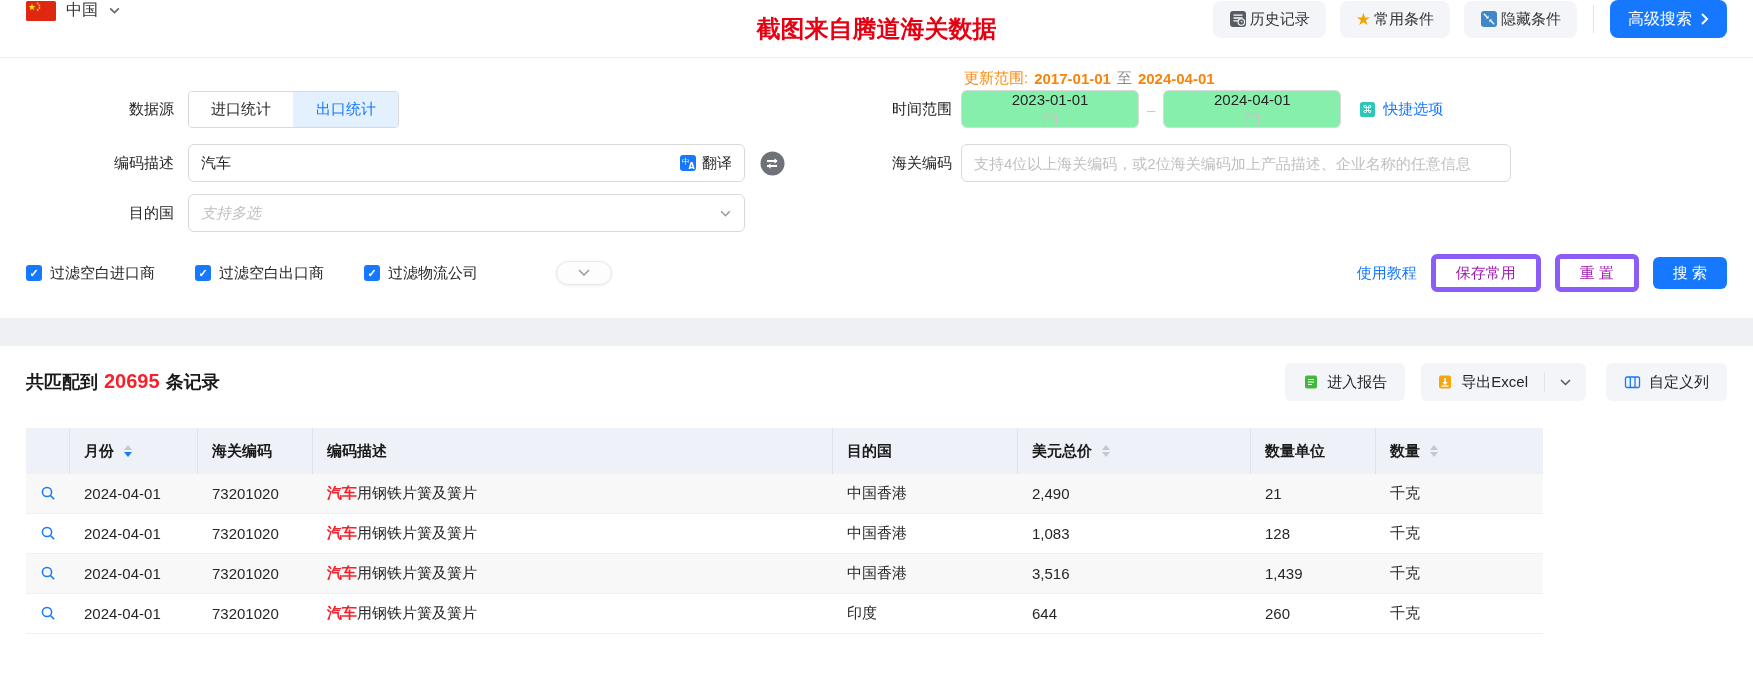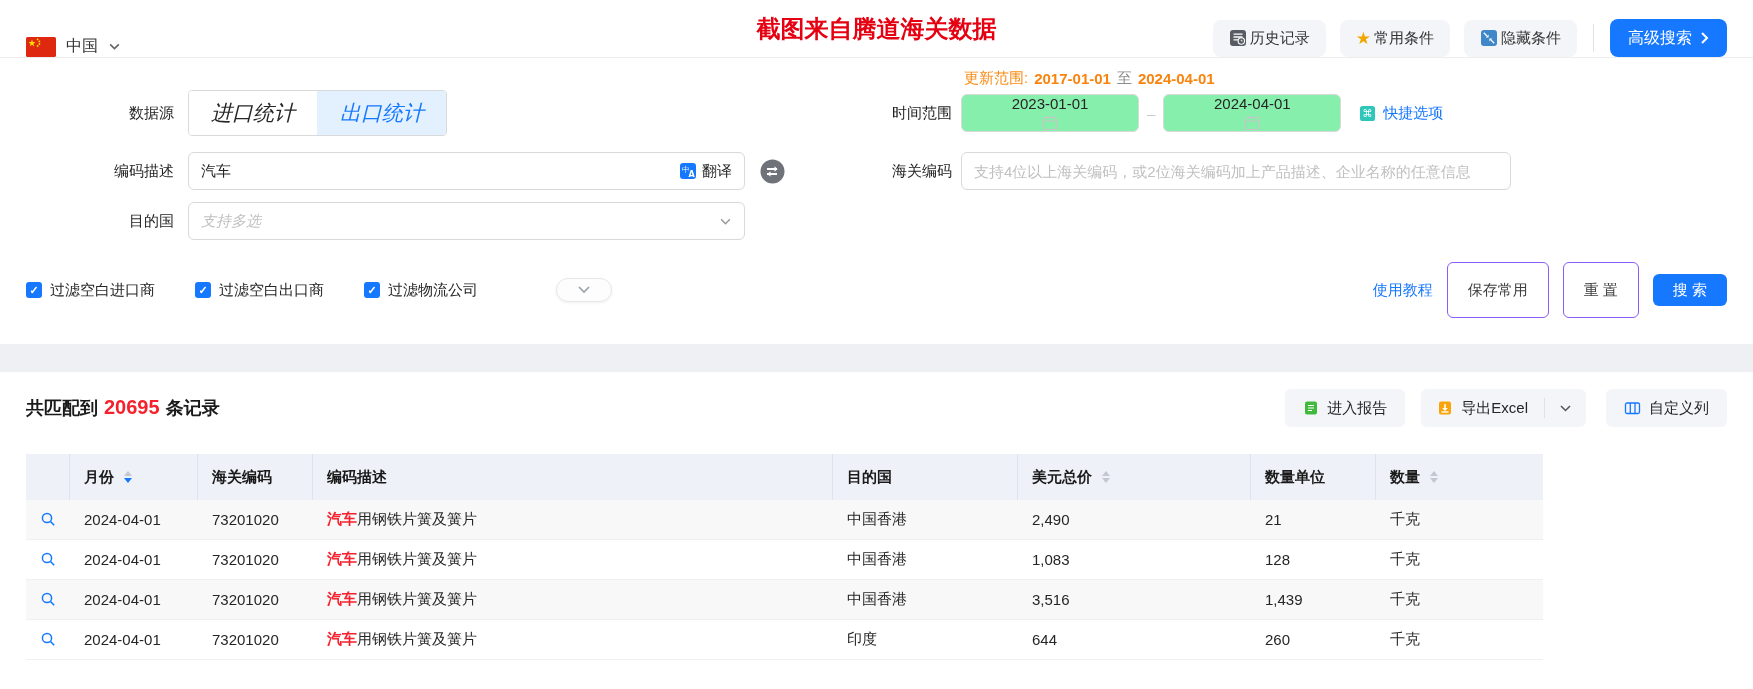--- a/index.html
+++ b/index.html
@@ -1,20 +1,20 @@
 <!DOCTYPE html>
 <html><head>
 <meta charset="utf-8">
 <style>
   * { box-sizing: border-box; margin: 0; padding: 0; }
   html,body { width: 1753px; height: 689px; overflow: hidden; }
   body { font-family: "Liberation Sans", sans-serif; background: #fff; color: #262626; }
 
   
-  .topbar { height: 58px; display: flex; align-items: flex-end; padding: 0 26px; position: relative; border-bottom: 1px solid #ededed; background: #fff; }
+  .topbar { height: 58px; display: flex; align-items: flex-start; padding: 0 26px; position: relative; border-bottom: 1px solid #ededed; background: #fff; }
   .brand { display: flex; align-items: center; gap: 10px; cursor: pointer; }
   .brand .country { font-size: 16px; color: #333; }
   .banner { position: absolute; left: 50%; top: 50%; transform: translate(-50%,-50%);
             font-family: "Liberation Serif", serif; font-weight: bold; font-size: 24px; color: #e50012; white-space: nowrap; }
   .topbar-right { margin-left: auto; display: flex; align-items: center; gap: 14px; }
   .tb-btn { display: flex; align-items: center; gap: 3px; height: 37px; padding: 0 16px; background: #f4f5f8;
             border: none; border-radius: 8px; font-size: 15px; color: #333; cursor: pointer; font-family: inherit; }
   .star { color: #f0a800; font-size: 17px; line-height: 1; }
   .vdiv { width: 1px; height: 28px; background: #e2e2e2; margin: 0 2px; }
   .adv-btn { display: flex; align-items: center; gap: 8px; height: 38px; padding: 0 18px; background: #1677ff; color: #fff;
@@ -23,21 +23,21 @@
   
   .filters { padding: 8px 26px 26px; background: #fff; }
   .update-row { padding-left: 938px; height: 24px; display: flex; align-items: center; gap: 6px; font-size: 15px; }
   .upd-label { color: #fa8c16; }
   .upd-date { color: #f8830d; font-weight: bold; }
   .upd-to { color: #8c8c8c; }
   .frow { display: flex; align-items: center; }
   .flabel { width: 148px; text-align: right; margin-right: 14px; font-size: 15px; color: #1f1f1f; flex: none; }
   .rlabel { width: 72px; text-align: right; margin-right: 9px; margin-left: 135px; font-size: 15px; color: #1f1f1f; flex: none; }
   .seg { display: flex; border: 1px solid #d9d9d9; border-radius: 4px; overflow: hidden; }
-  .seg .tab { padding: 8px 22px; font-size: 21px; background: #fff; color: #262626; cursor: pointer; font-style: italic; }
+  .seg .tab { padding: 8px 22px; font-size: 15px; background: #fff; color: #262626; cursor: pointer; }
   .seg .tab + .tab { border-left: 1px solid #d9d9d9; }
   .seg .tab.active { background: #e2f1fd; color: #1677ff; border-left-color: #e2f1fd; }
   .left-spacer { width: 557px; }
   .date-input { width: 178px; height: 38px; border: 1px solid #d9d9d9; border-radius: 6px; display: flex; align-items: center;
                 padding: 0 10px; font-size: 15px; color: #262626; cursor: pointer; background: #86efac; flex-direction: column; }
   .date-input .dtxt { flex: 1; }
   .dash { margin: 0 8px; color: #c9c9c9; font-size: 15px; }
   .quick { display: flex; align-items: center; gap: 7px; margin-left: 18px; color: #1677ff; font-size: 15px; cursor: pointer; white-space: nowrap; }
   .input-wrap { width: 557px; height: 38px; border: 1px solid #d9d9d9; border-radius: 6px; display: flex; align-items: center; padding: 0 12px; background: #fff; }
   .input-wrap input { flex: 1; border: none; outline: none; font-size: 15px; font-family: inherit; color: #262626; min-width: 0; }
@@ -47,21 +47,21 @@
   .hs-input { width: 550px; height: 38px; border: 1px solid #d9d9d9; border-radius: 6px; padding: 0 12px; font-size: 15px; font-family: inherit; outline: none; color: #262626; }
   .select { width: 557px; height: 38px; border: 1px solid #d9d9d9; border-radius: 6px; display: flex; align-items: center; padding: 0 12px; cursor: pointer; background: #fff; font-style: italic; }
   .select .ph { flex: 1; font-size: 15px; color: #c0c0c0; }
   .cb-row { margin-top: 22px; display: flex; align-items: center; }
   .cb-item { display: flex; align-items: center; gap: 8px; margin-right: 40px; font-size: 15px; color: #262626; cursor: pointer; }
   .cb-box { width: 16px; height: 16px; background: #1677ff; border-radius: 3px; color: #fff; font-size: 11px; line-height: 16px; text-align: center; font-weight: bold; }
   .collapse-pill { margin-left: 38px; width: 56px; height: 24px; background: #fdfdfd; border: 1px solid #e7e7e7; border-radius: 12px;
                    box-shadow: 0 1px 3px rgba(0,0,0,.06); display: flex; align-items: center; justify-content: center; cursor: pointer; }
   .actions { margin-left: auto; display: flex; align-items: center; gap: 14px; }
   .link-btn { color: #1677ff; font-size: 15px; background: none; border: none; cursor: pointer; font-family: inherit; }
-  .ghost-btn { height: 56px; padding: 0 20px; background: #fff; border: 1px solid #8b5cf6; border-radius: 6px; font-size: 15px; color: #404040; cursor: pointer; font-family: inherit; }
+  .ghost-btn { height: 38px; padding: 0 20px; background: #fff; border: 5px solid #8b5cf6; border-radius: 6px; font-size: 15px; color: #a21caf; cursor: pointer; font-family: inherit; }
   .primary-btn { height: 32px; padding: 0 20px; background: #1677ff; border: none; border-radius: 6px; font-size: 15px; color: #fff; cursor: pointer; font-family: inherit; }
 
   .band { height: 28px; background: #eef0f4; }
 
   
   .results { padding: 16px 26px 0; background: #fff; }
   .results-head { display: flex; align-items: center; height: 40px; }
   .match { display: flex; align-items: baseline; gap: 6px; }
   .match .pre, .match .suf { font-size: 18px; font-weight: bold; color: #1a1a1a; }
   .match .cnt { font-size: 20px; font-weight: bold; color: #f5222d; }

